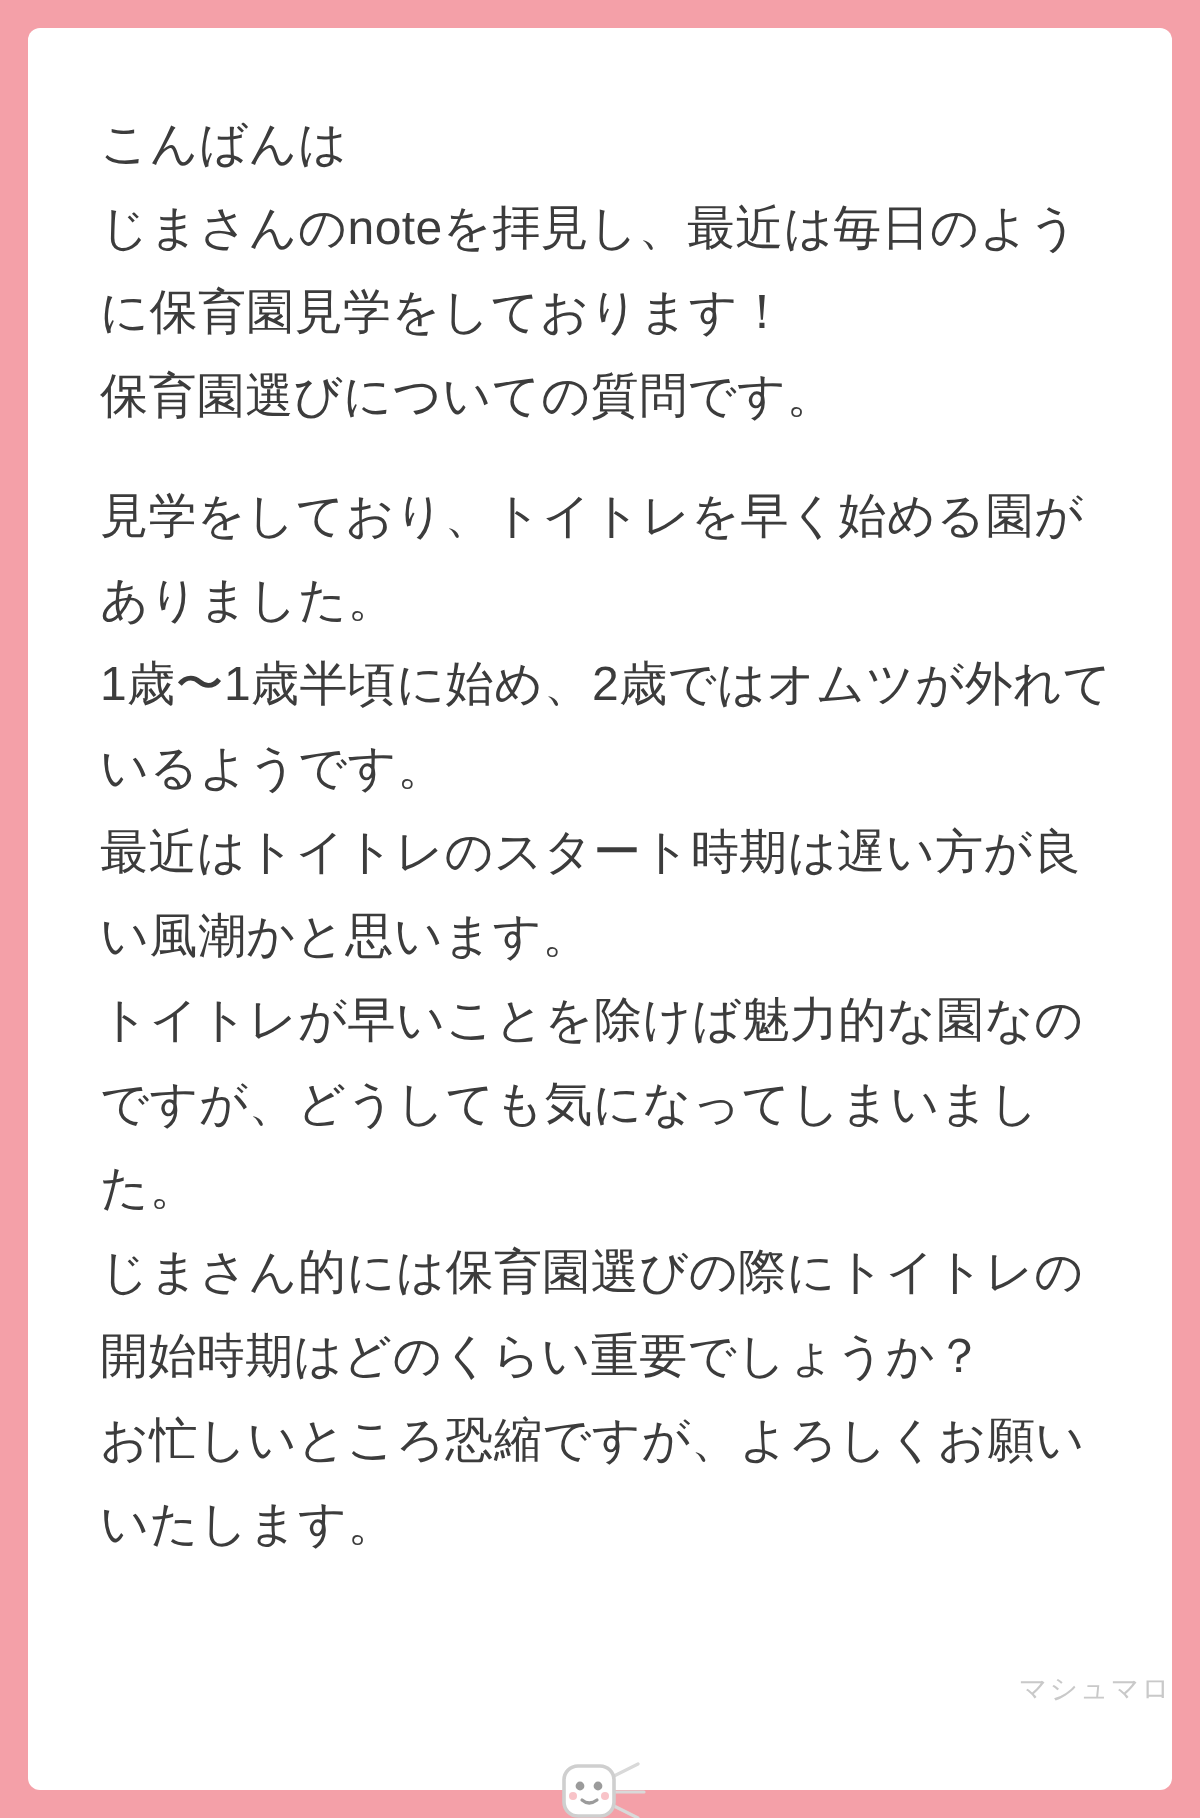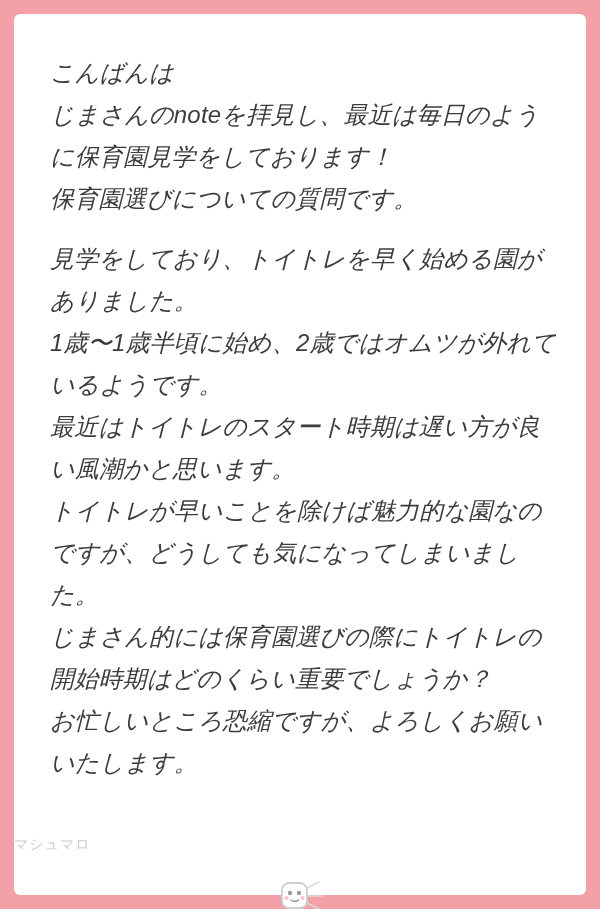--- a/index.html
+++ b/index.html
@@ -29,31 +29,30 @@
     top: 38px;
     width: 512px;
   }
   .para {
     font-size: 24px;
     line-height: 42px;
     color: #3c3c3c;
     letter-spacing: 0.2px;
     white-space: pre-wrap;
     margin: 0;
-    font-style: italic;
   }
   .para.block-gap {
     margin-top: 18px;
   }
   .brand-label {
     position: absolute;
     left: 0;
     right: 0;
     top: 822px;
-    text-align: left;
+    text-align: right;
     font-size: 14px;
     letter-spacing: 1px;
     color: #c9c9c9;
   }
   .mascot {
     position: absolute;
     left: 50%;
     top: 862px;
     transform: translateX(-50%);
     width: 52px;

